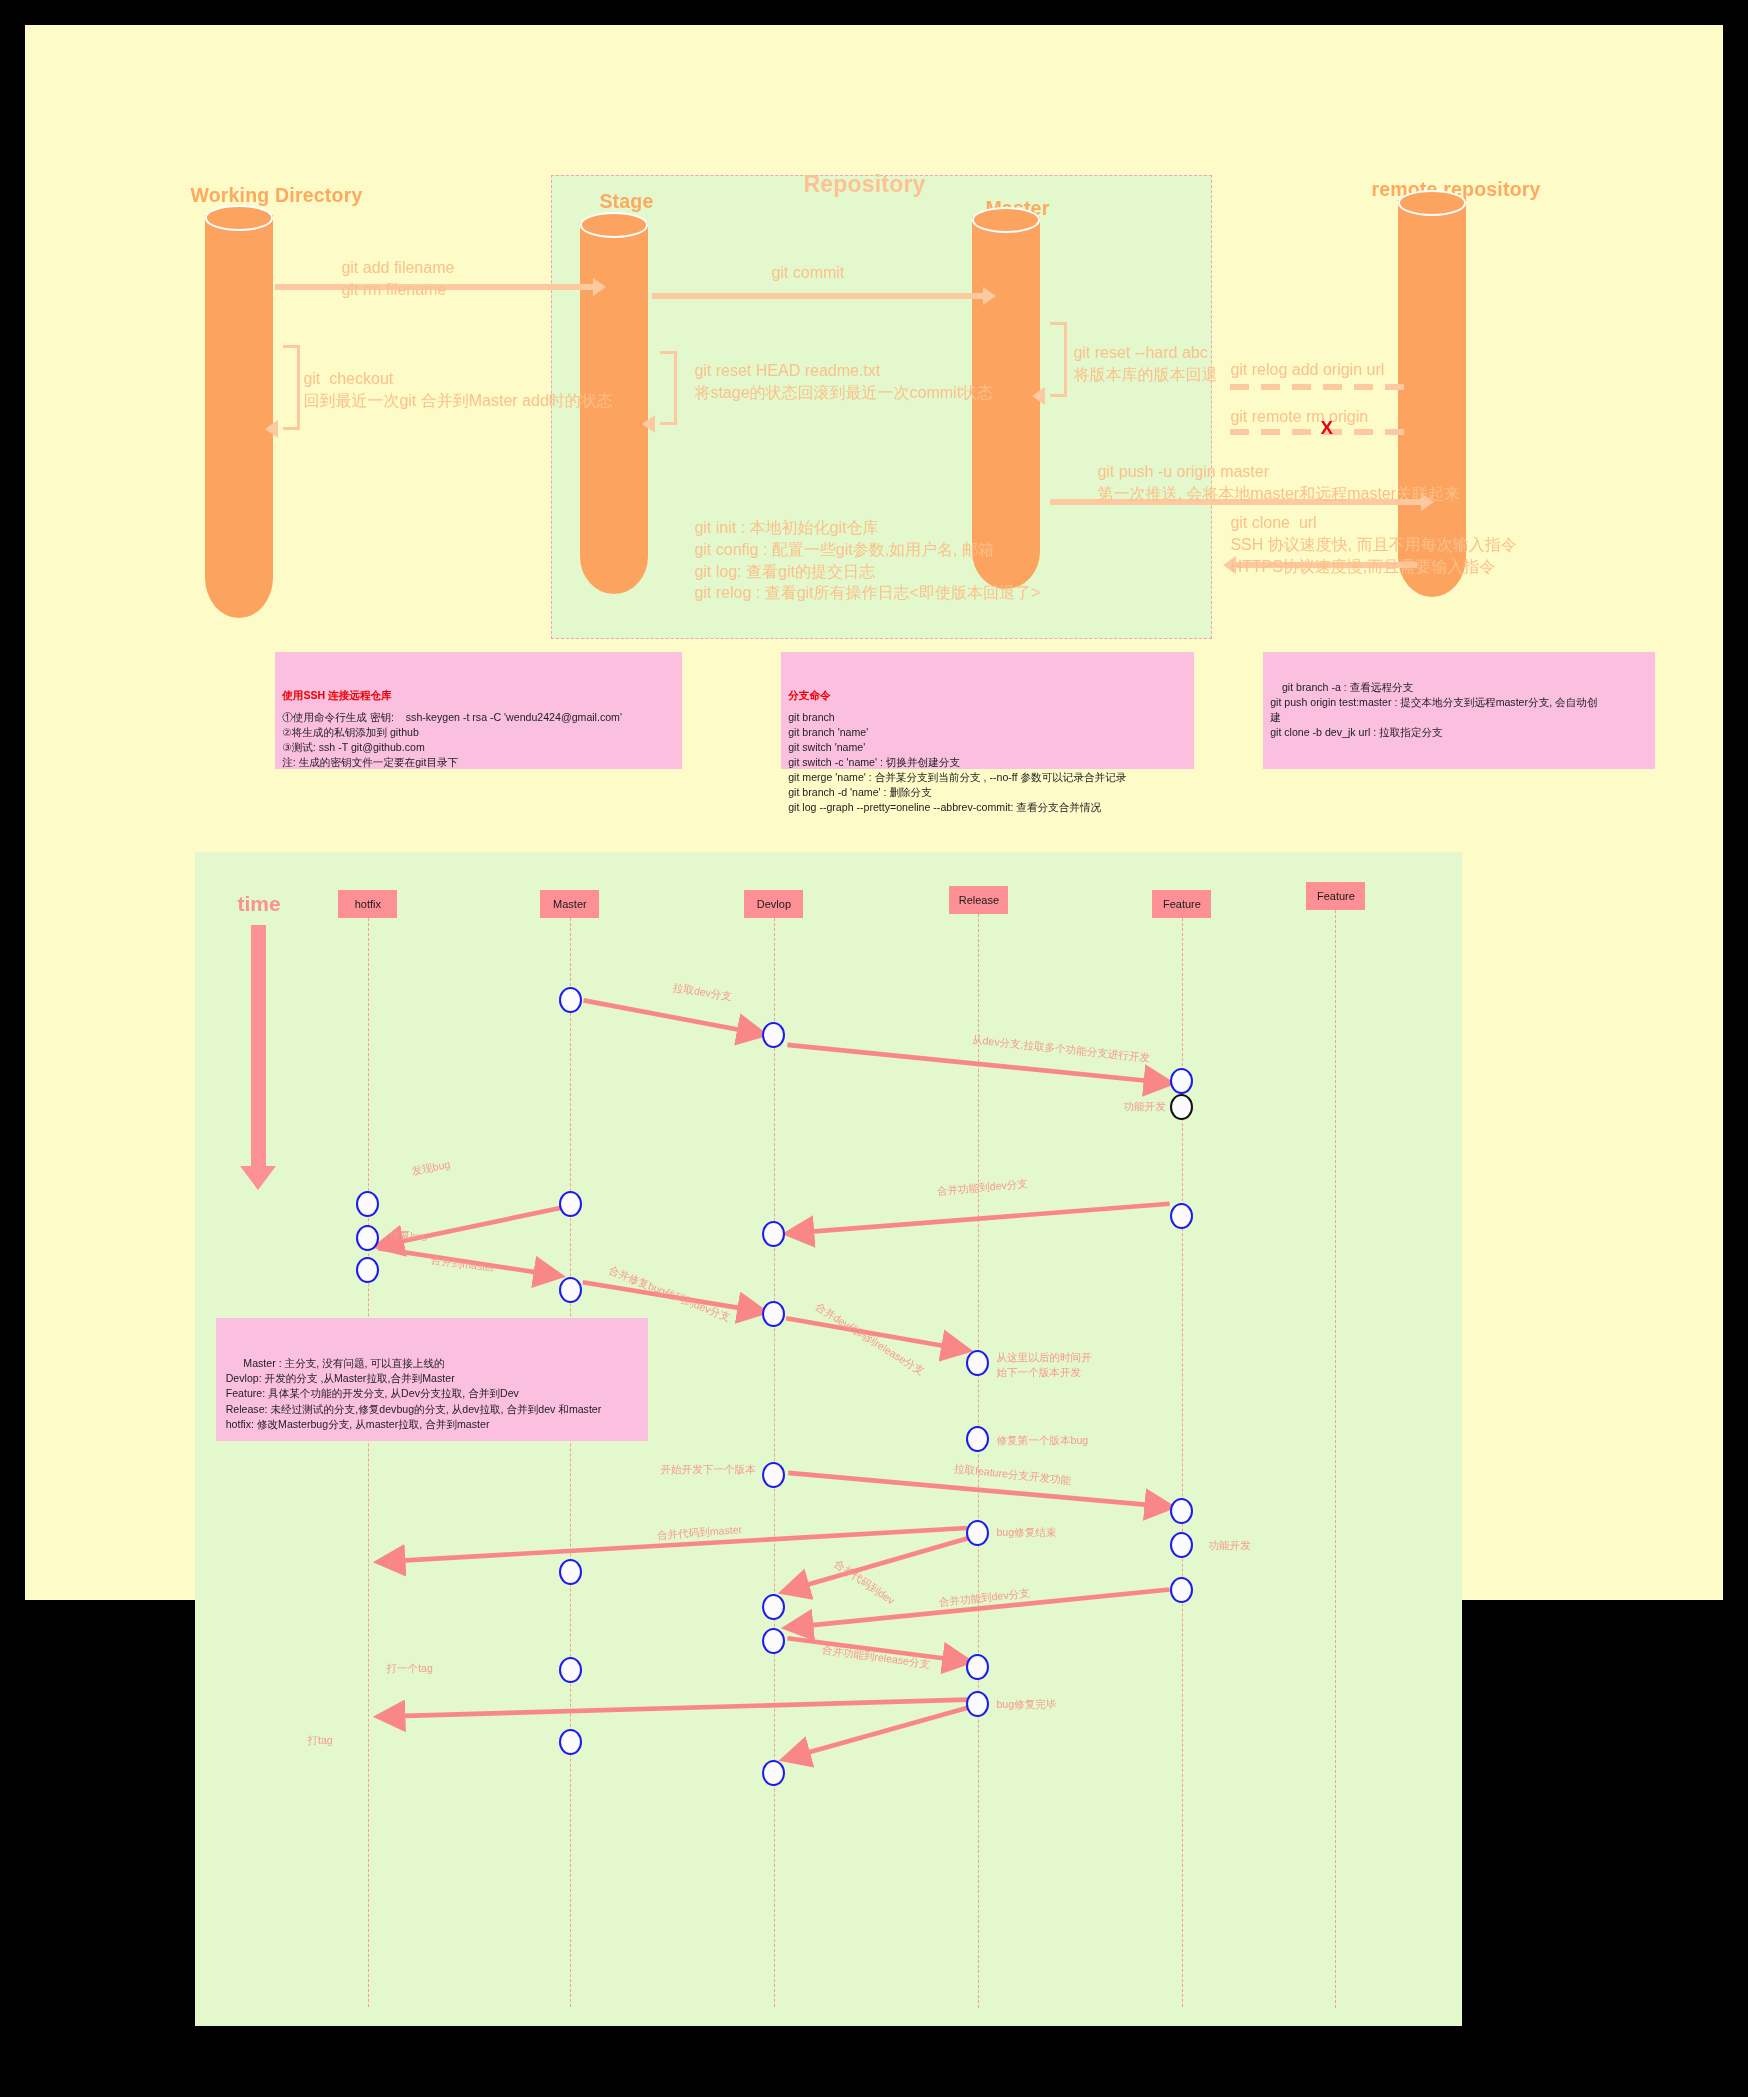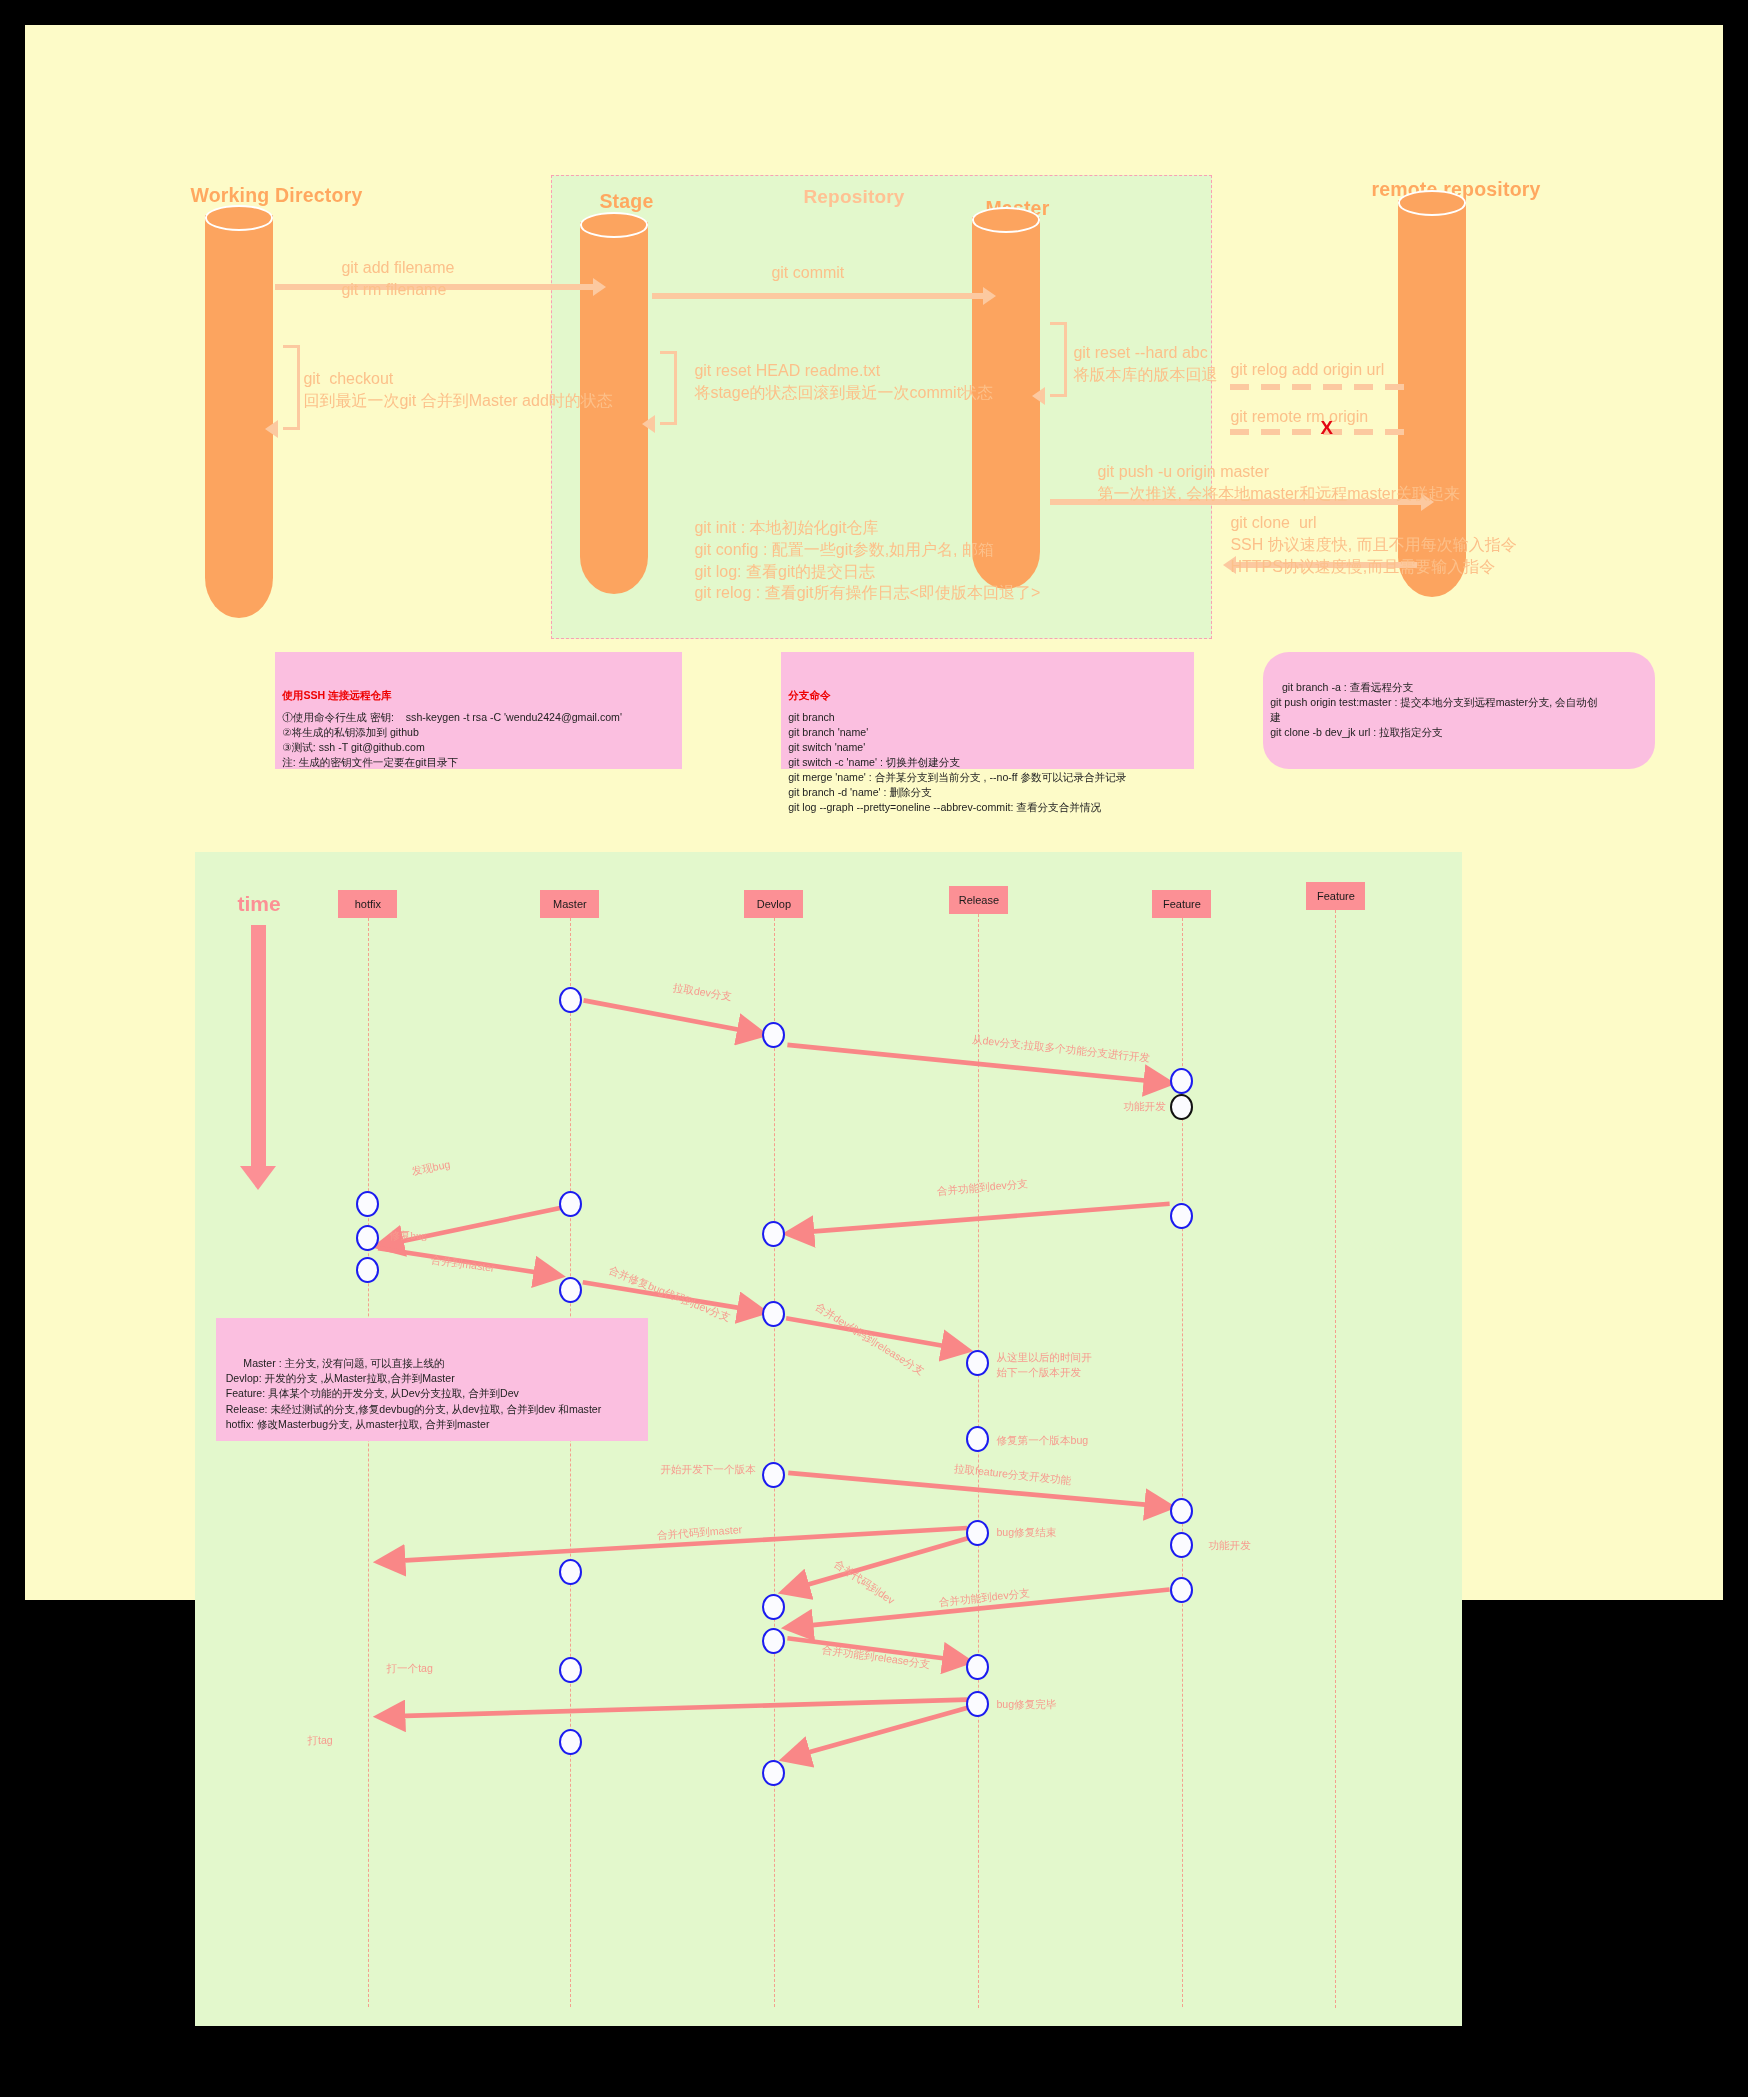--- a/index.html
+++ b/index.html
@@ -26,21 +26,21 @@
   .area-title {
     position:absolute;
     font-weight: bold;
     color:#ffa860;
     white-space: nowrap;
     font-size: 19.5px;
     letter-spacing: 0.2px;
   }
   #title-wd   { left: 165px;  top: 159px;  font-size: 19.5px; }
   #title-stage{ left:574px;  top: 165px;  font-size: 19.5px; }
-  #title-repo { left:778px;  top: 161px;  font-size: 19px; color:#ffc193; }
+  #title-repo { left:778px;  top: 146px;  font-size: 23px; color:#ffc193; }
   #title-master{left:960px;  top: 172px;  font-size: 19.5px; }
   #title-remote{left:1346px;  top: 153px;  font-size: 19.5px; }
 
   #repo-box {
     position:absolute;
     left:526px; top:150px;
     width:661px; height:464px;
     background:#e3f8cc;
     border:1.7px dashed #f9a0b4;
   }
@@ -241,21 +241,21 @@
   <div class="pinkbox" style="left:756px; top:627px; width:413px; height:117px;">
     <span class="hdr">分支命令</span><span>git branch
 git branch 'name'
 git switch 'name'
 git switch -c 'name' : 切换并创建分支
 git merge 'name' : 合并某分支到当前分支 , --no-ff 参数可以记录合并记录
 git branch -d 'name' : 删除分支
 git log --graph --pretty=oneline --abbrev-commit: 查看分支合并情况</span>
   </div>
 
-  <div class="pinkbox" style="left:1238px; top:627px; width:392px; height:117px; padding-top:12.7px;border-radius:26px;">
+  <div class="pinkbox" style="left:1238px; top:627px; width:392px; height:117px; padding-top:12.7px;">
     <span>git branch -a : 查看远程分支
 git push origin test:master : 提交本地分支到远程master分支, 会自动创
 建
 git clone -b dev_jk url : 拉取指定分支</span>
   </div>
 
   <div id="flow">
 
     <div id="time-label" style="left:42px; top:40px;">time</div>
     <div id="time-arrow" style="left:56px; top:73px; height:242px;"></div>

